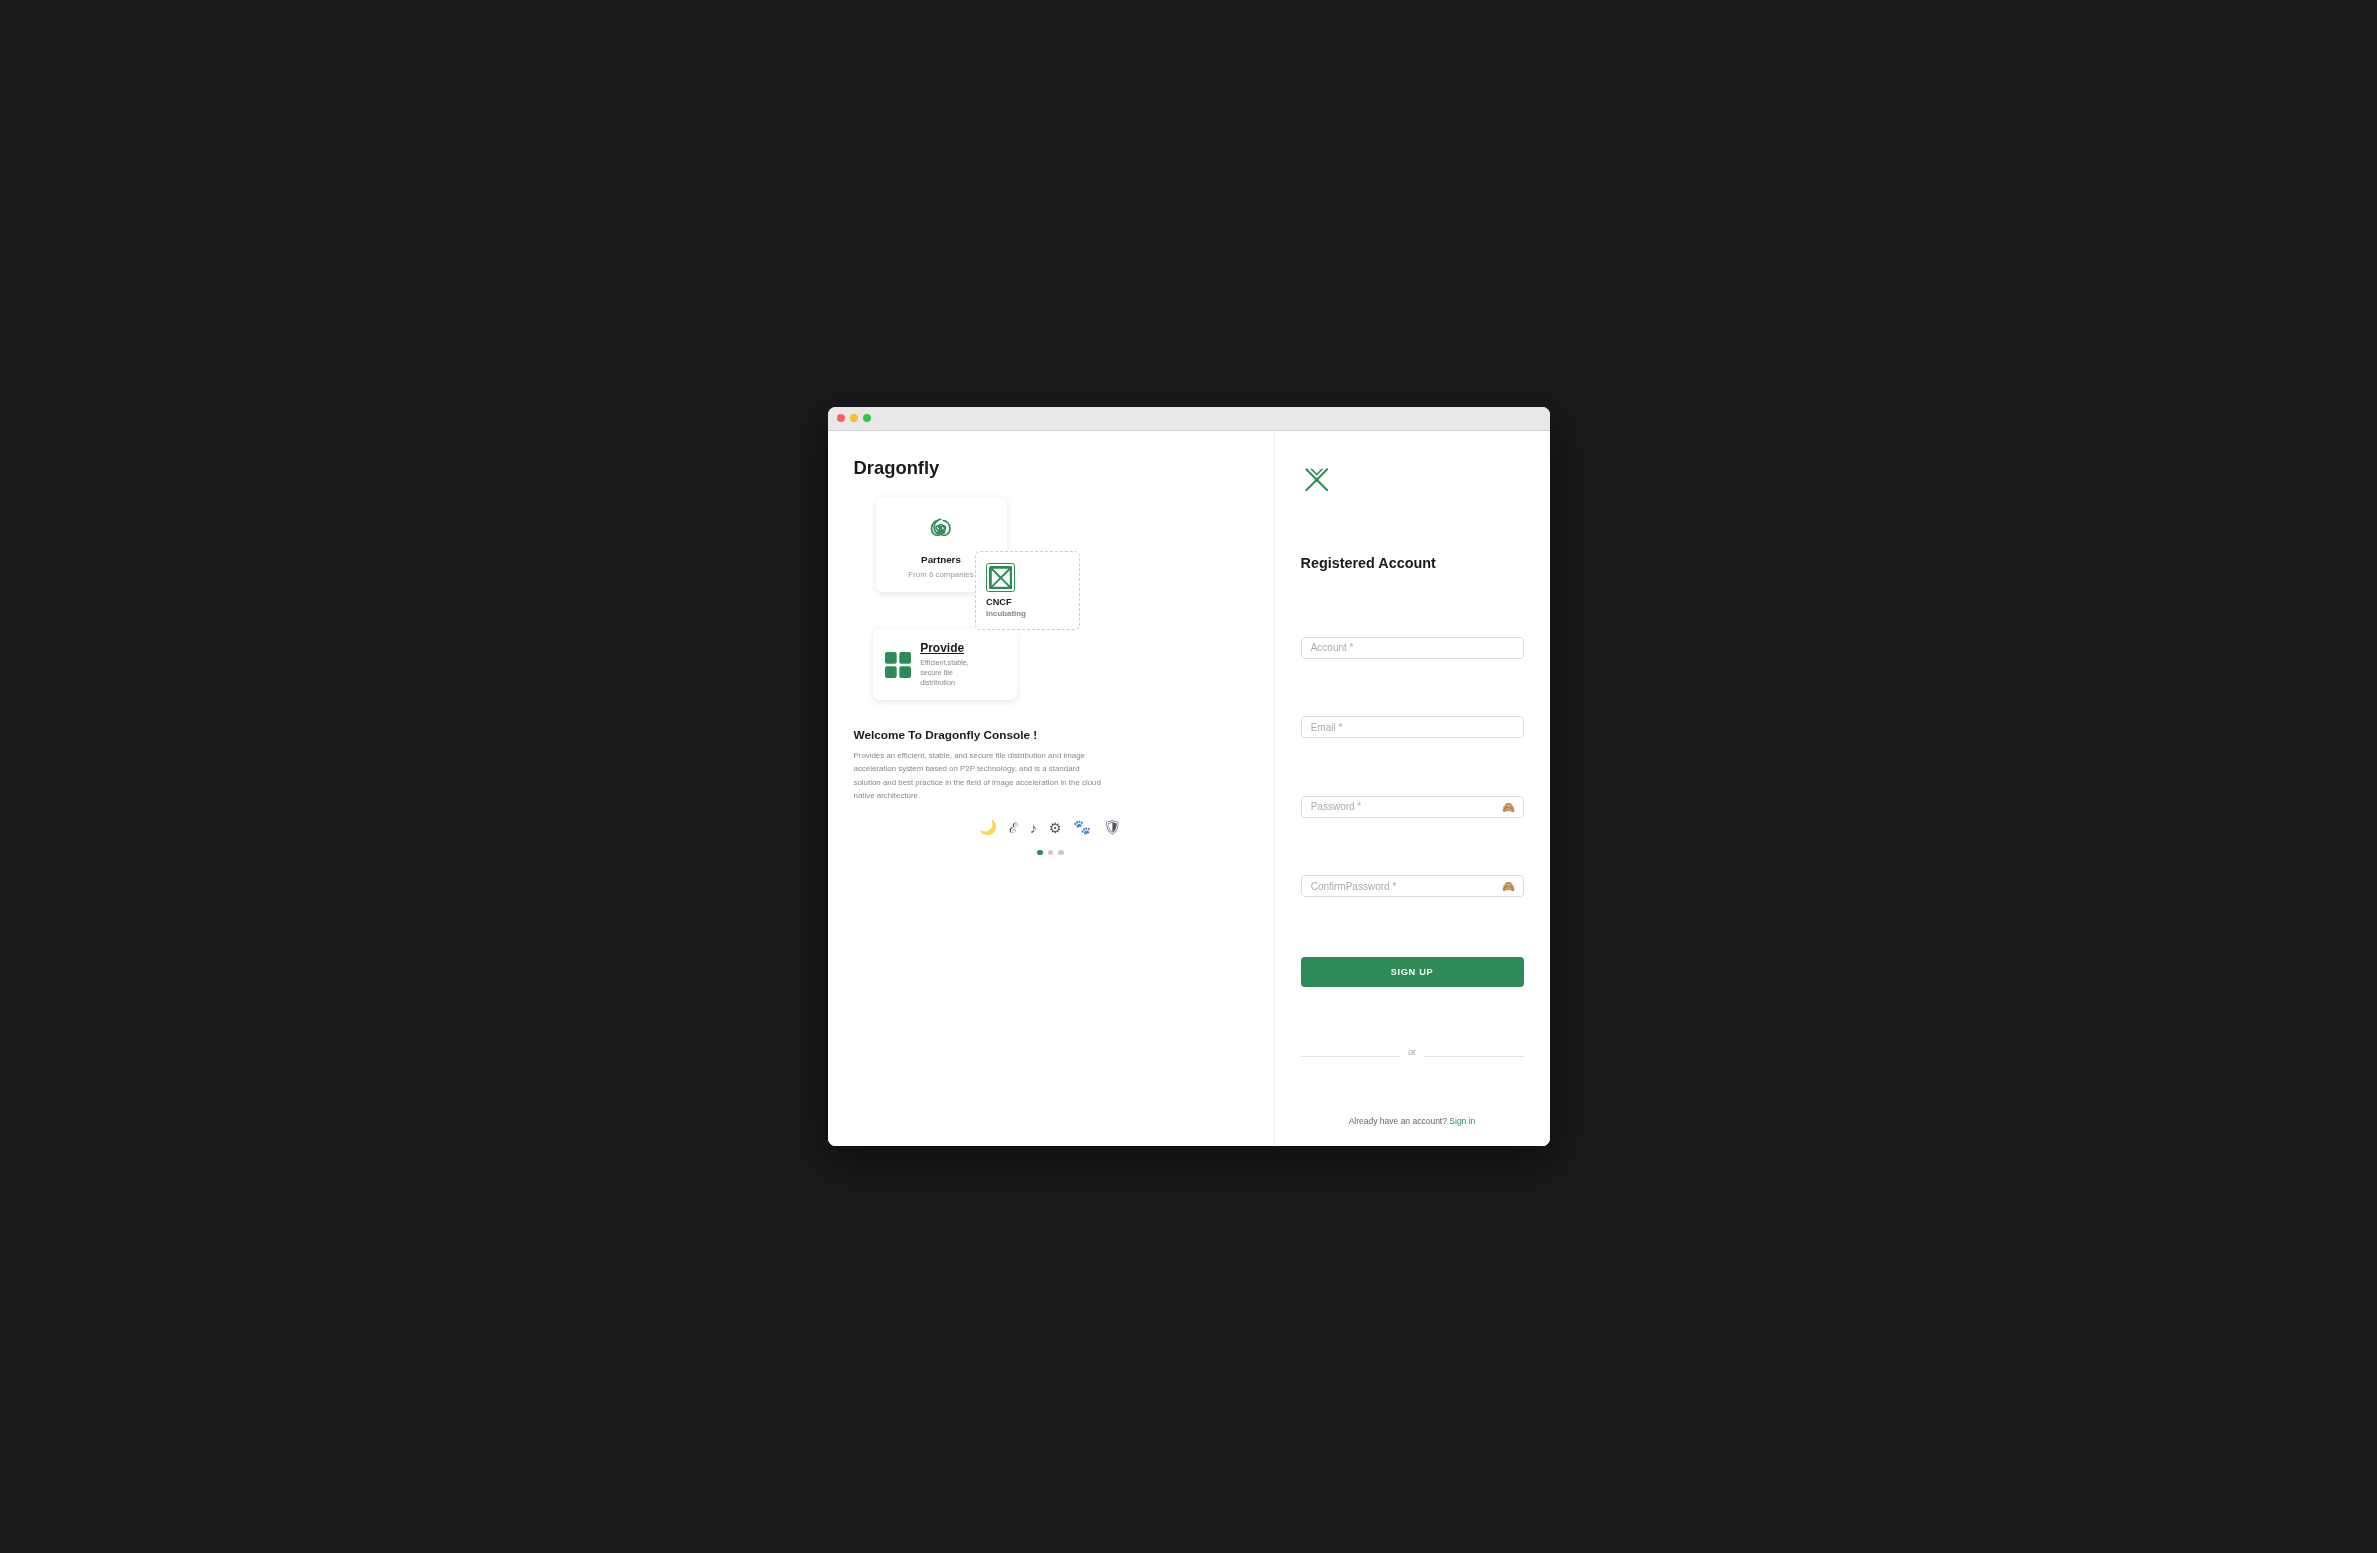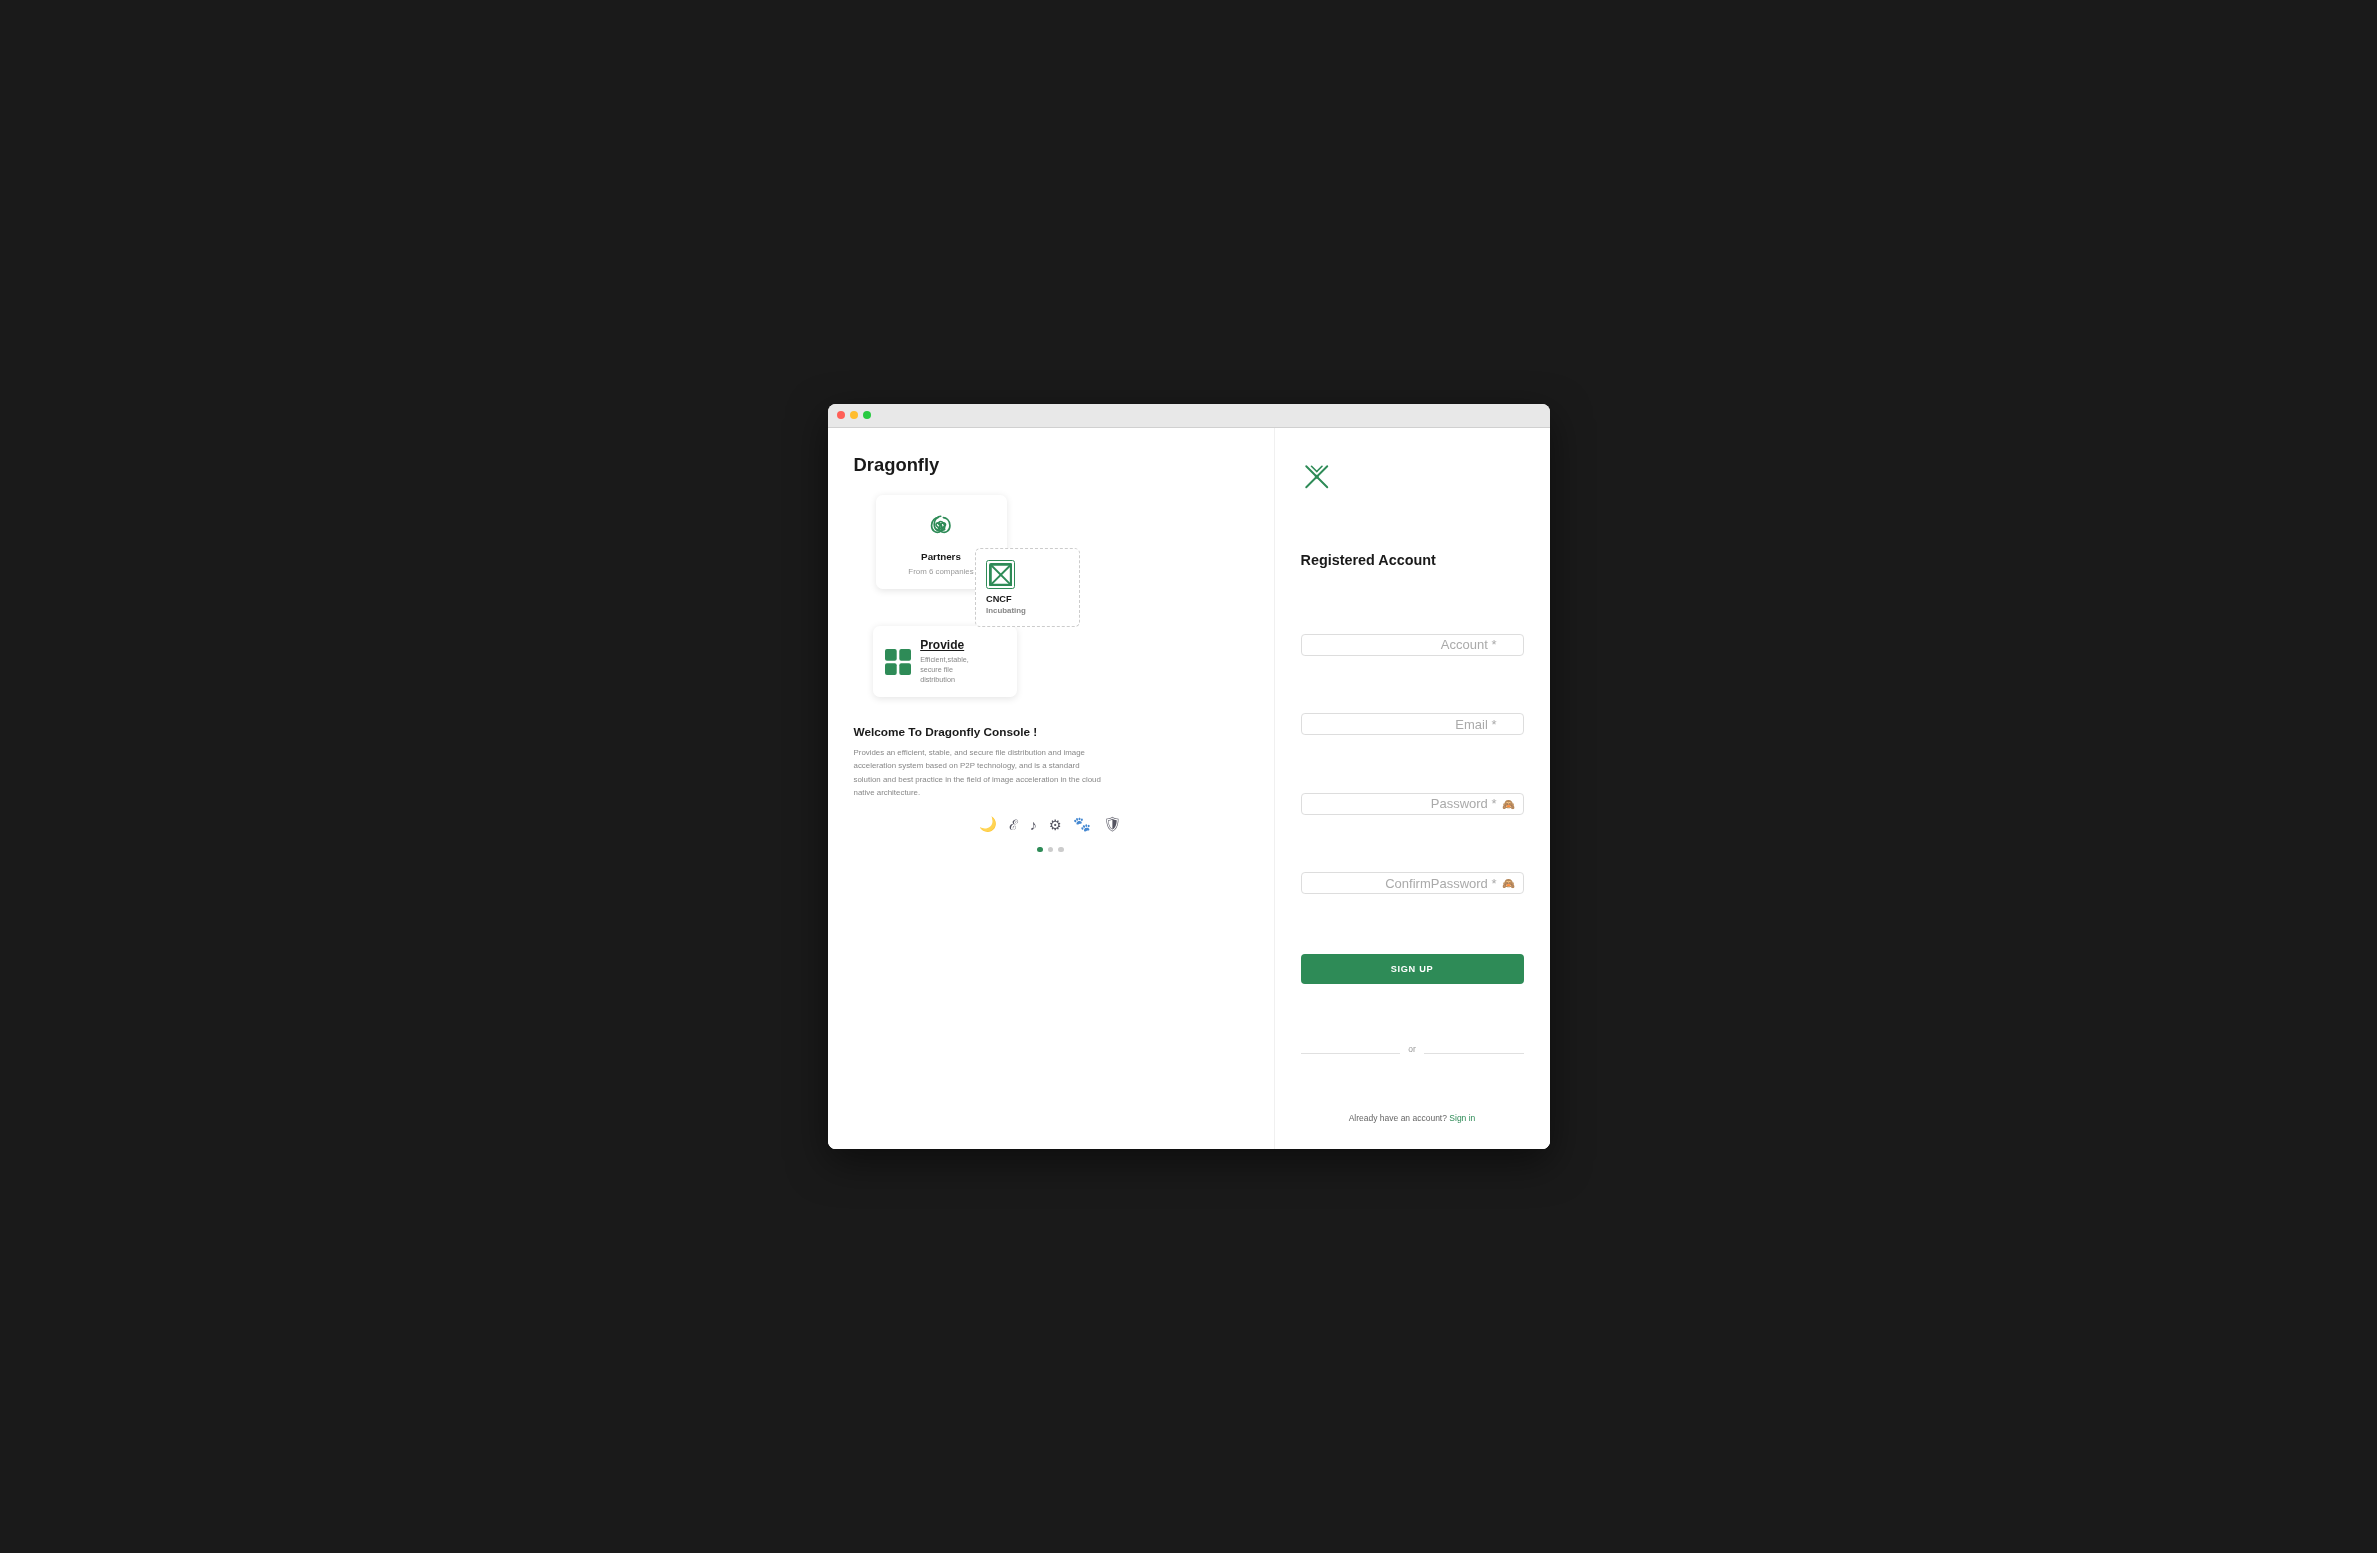--- a/index.html
+++ b/index.html
@@ -227,21 +227,21 @@
       width: 5.3px;
       height: 5.3px;
       border-radius: 50%;
     }
     .dot-indicator.active { background: #2e8b57; }
     .dot-indicator.inactive { background: #ccc; }
 
     
     .right-panel {
       width: 276px;
-      padding: 33px 26px 26px;
+      padding: 33px 26px 20px;
       background: white;
       display: flex;
       flex-direction: column;
       align-items: flex-start;
       border-left: 0.7px solid #f0f0f0;
       gap: 47px;
     }
 
     .dragonfly-logo {
       width: 31.5px;
@@ -261,25 +261,24 @@
       margin-bottom: 10.5px;
       position: relative;
     }
 
     .form-input {
       width: 100%;
       height: 22px;
       border: 0.7px solid #ddd;
       border-radius: 3.9px;
       padding: 0 26px 0 9.2px;
-      font-size: 13px;
+      font-size: 10px;
       color: #333;
       outline: none;
       background: white;
-      text-align: right;
     }
 
     .form-input::placeholder {
       color: #aaa;
     }
 
     .eye-icon {
       position: absolute;
       right: 7.9px;
       top: 50%;

